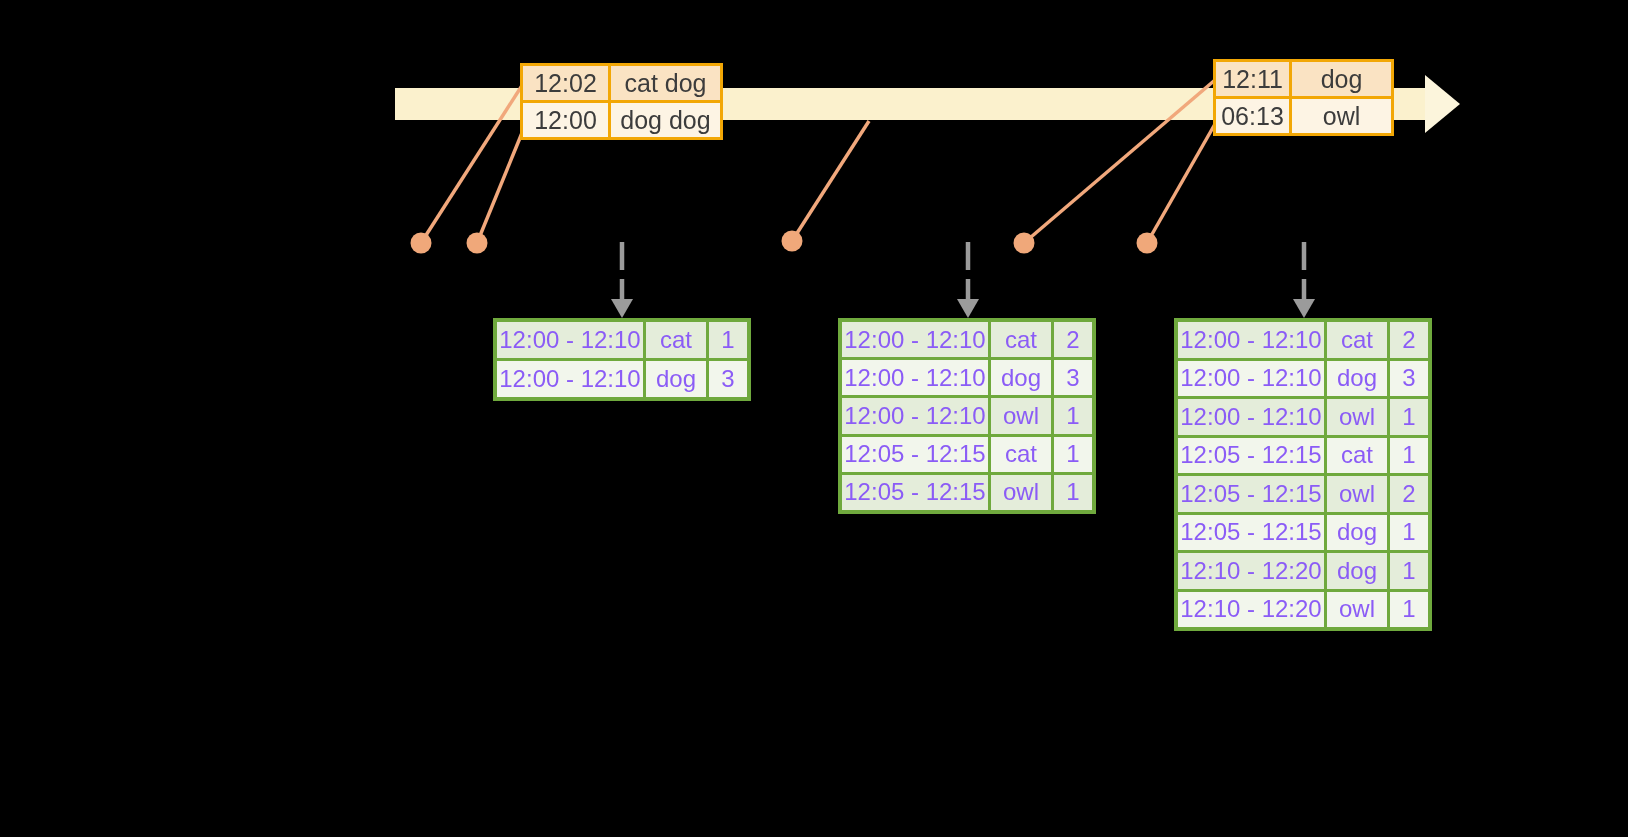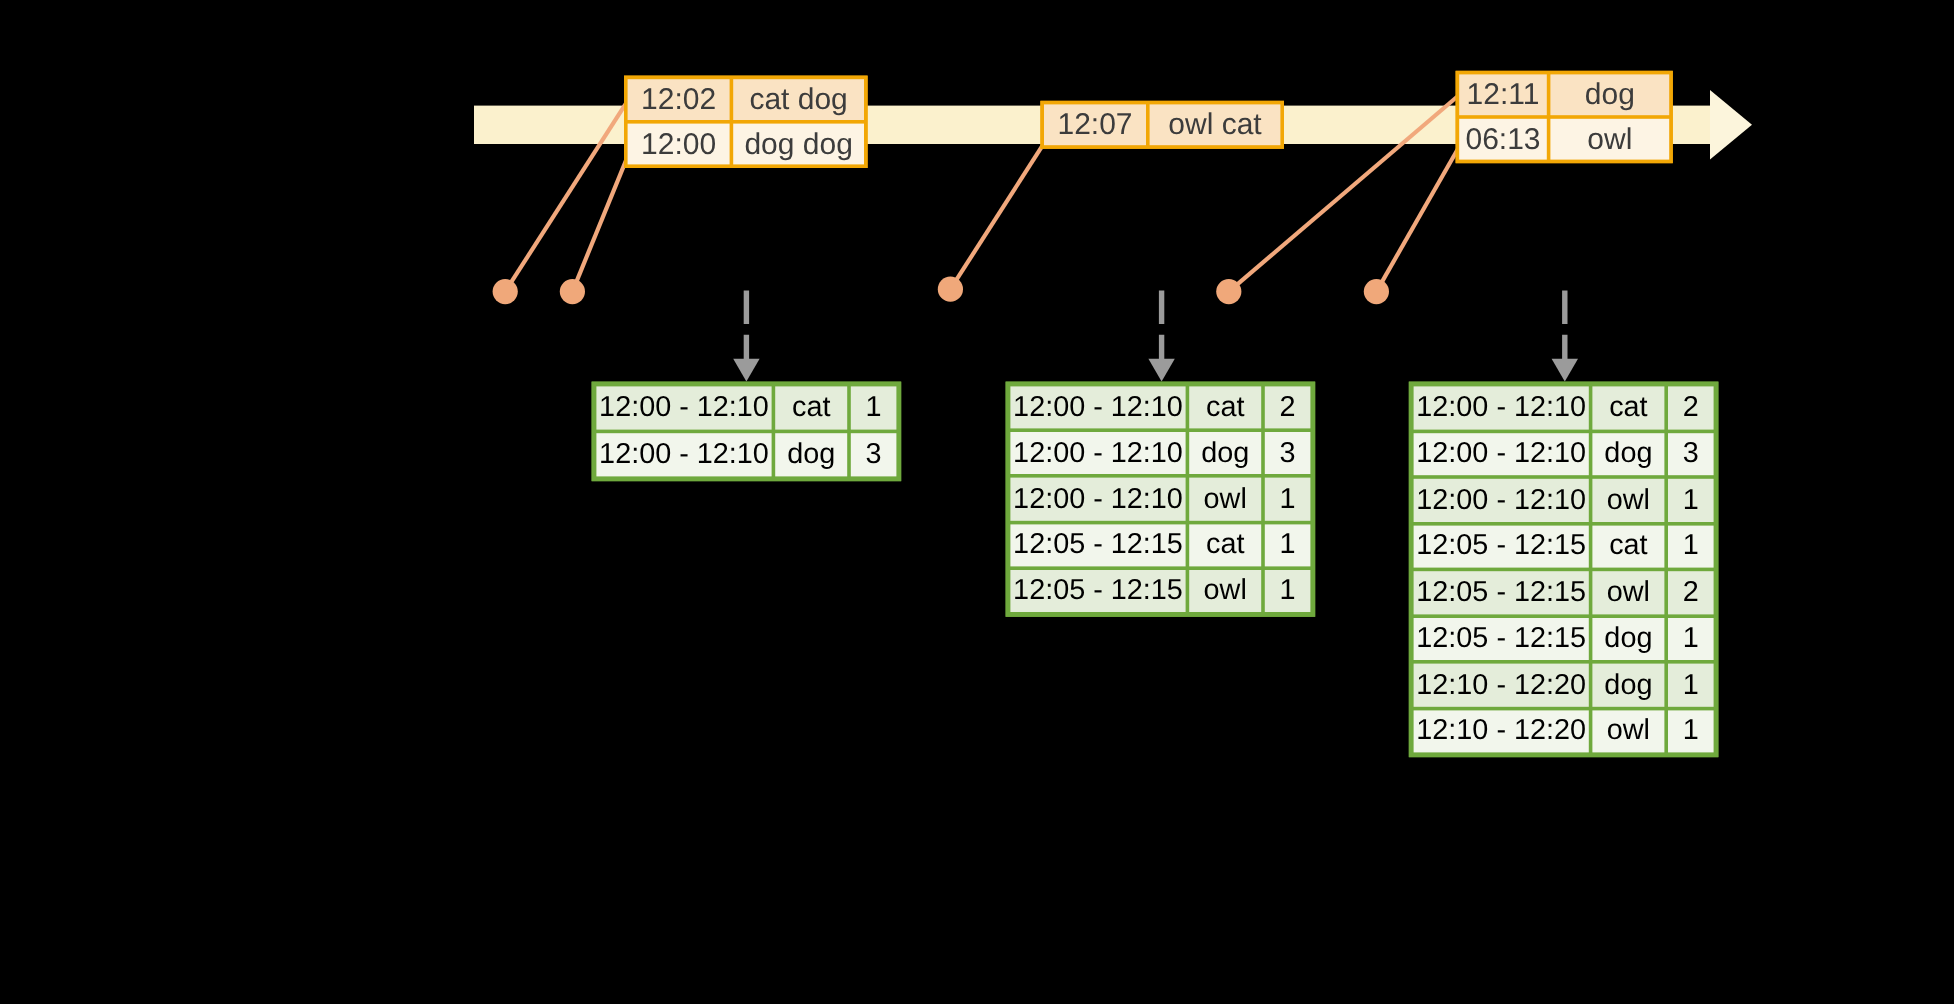--- a/index.html
+++ b/index.html
@@ -46,21 +46,21 @@
     gap: 3px;
     background: #6FA93D;
     border: 4px solid #6FA93D;
     box-sizing: border-box;
   }
   .gcell {
     display: flex;
     align-items: center;
     justify-content: center;
     font-size: 24px;
-    color: #000000;
+    color: #8b5cf6;
     white-space: nowrap;
   }
   .gfill-a { background: #E4EDDA; }
   .gfill-b { background: #F2F6EC; }
 </style>
 </head>
 <body>
 
 <div id="canvas">
 
@@ -95,24 +95,20 @@
     </g>
   </svg>
 
   <div class="etable" style="left:520px; top:63px; width:203px; height:77px; grid-template-columns:85px 1fr; grid-template-rows:1fr 1fr;">
     <div class="ecell efill-a">12:02</div>
     <div class="ecell efill-a">cat dog</div>
     <div class="ecell efill-b">12:00</div>
     <div class="ecell efill-b">dog dog</div>
   </div>
 
-  <div class="etable" style="left:867px; top:84px; width:203px; height:40px; grid-template-columns:85px 1fr; grid-template-rows:1fr;">
-    <div class="ecell efill-a">12:07</div>
-    <div class="ecell efill-a">owl cat</div>
-  </div>
 
   <div class="etable" style="left:1213px; top:59px; width:181px; height:77px; grid-template-columns:73px 1fr; grid-template-rows:1fr 1fr;">
     <div class="ecell efill-a">12:11</div>
     <div class="ecell efill-a">dog</div>
     <div class="ecell efill-b">06:13</div>
     <div class="ecell efill-b">owl</div>
   </div>
 
   <div class="gtable" style="left:493px; top:318px; width:258px; height:83px; grid-template-rows:repeat(2,1fr);">
     <div class="gcell gfill-a">12:00 - 12:10</div>

